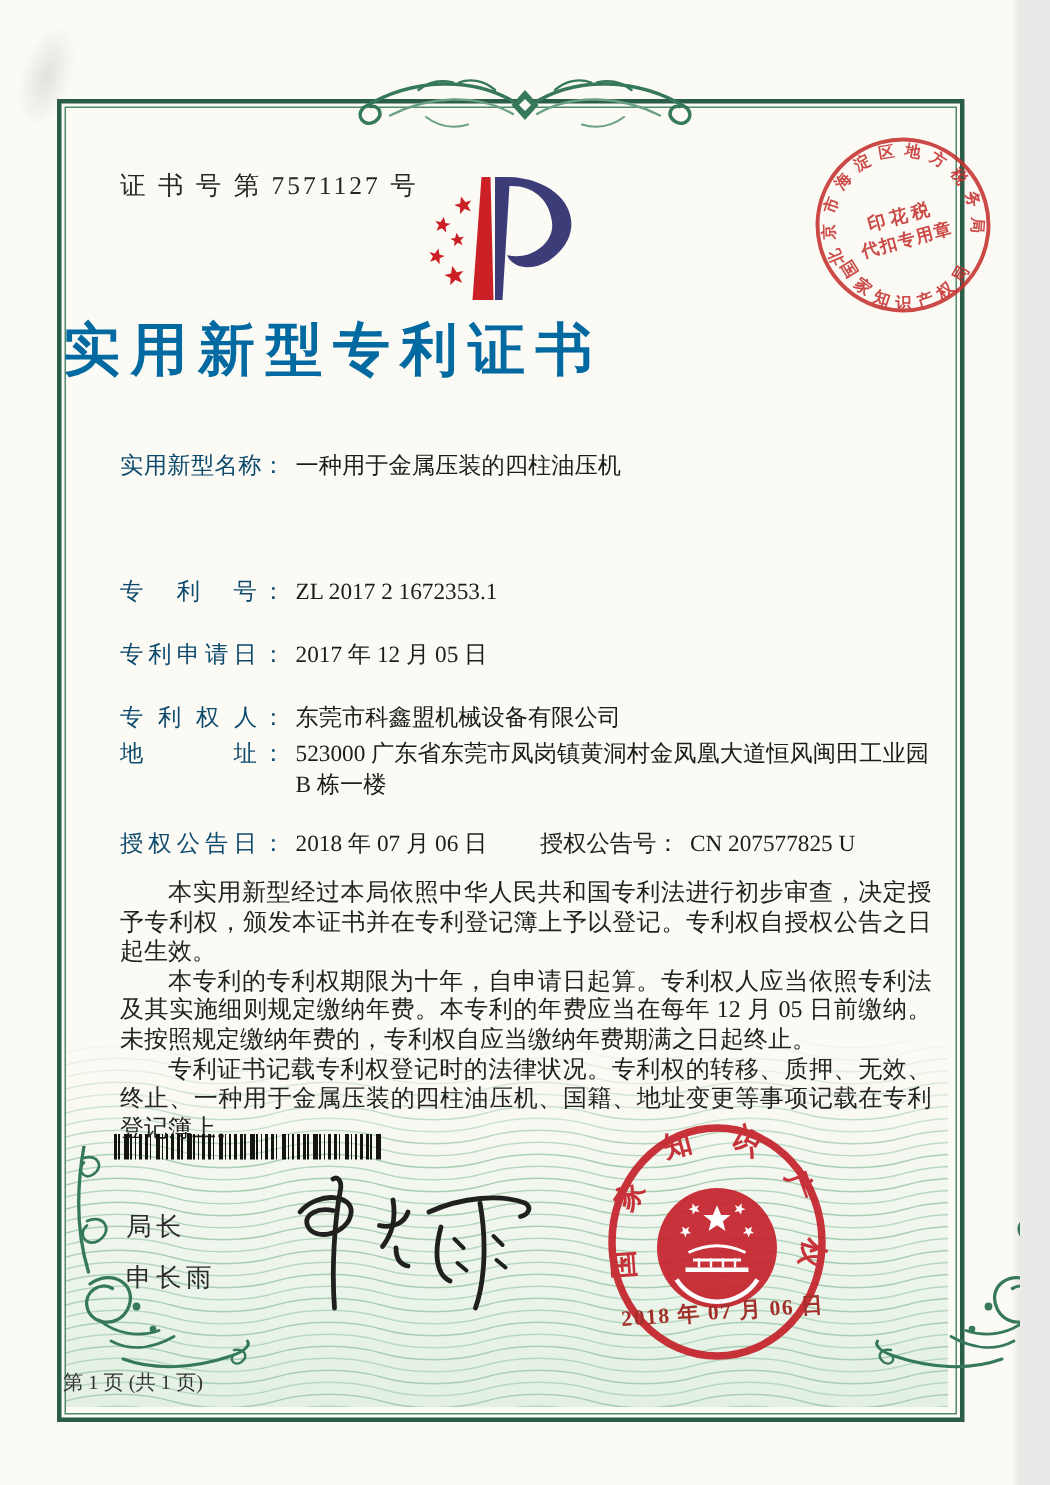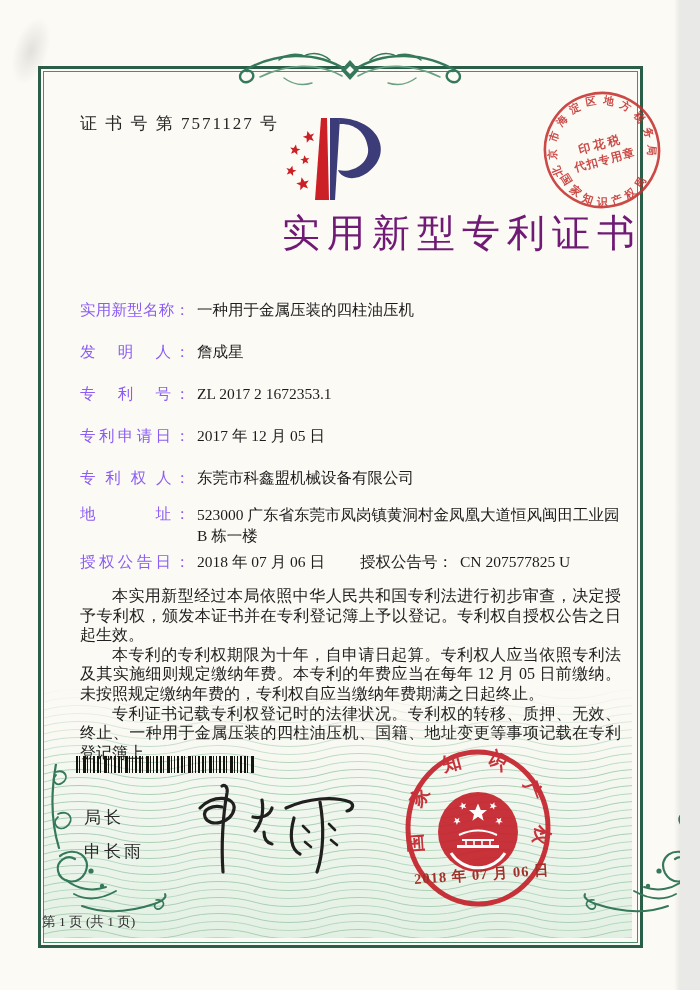--- a/index.html
+++ b/index.html
@@ -14,24 +14,24 @@
   .frame{position:absolute;left:38px;top:66px;width:599px;height:876px;border:3px solid #2a5e49;}
   .frame-inner{position:absolute;inset:2px;border:1px solid #4f8a6c;}
   .guilloche{position:absolute;left:44px;top:686px;}
   .top-ornament{position:absolute;left:232px;top:44px;}
   .corner-fl{position:absolute;top:764px;}
   .corner-fl.left{left:44px;}
   .corner-fl.right{left:556px;transform:scaleX(-1);}
   .cert-no{position:absolute;left:80px;top:112px;font-size:17px;letter-spacing:2px;color:#262626;}
   .logo{position:absolute;left:282px;top:110px;}
   .tax-stamp{position:absolute;left:540px;top:88px;opacity:.88;}
-  .title{position:absolute;left:42px;top:208px;width:600px;text-align:right;
-         font-size:38px;font-weight:normal;letter-spacing:7px;color:#701a75;}
+  .title{position:absolute;left:42px;top:208px;width:600px;text-align:left;
+         font-size:38px;font-weight:bold;letter-spacing:7px;color:#0369a1;}
   .field-row{position:absolute;left:80px;font-size:15.5px;white-space:nowrap;}
-  .flabel{display:inline-block;width:110px;text-align:justify;text-align-last:justify;color:#8b5cf6;}
+  .flabel{display:inline-block;width:110px;text-align:justify;text-align-last:justify;color:#0c4a6e;}
   .fvalue{margin-left:7px;color:#1c1c1c;}
   .fvalue.wrap{display:inline-block;white-space:normal;width:430px;vertical-align:top;line-height:21px;}
   .paras{position:absolute;left:80px;top:586px;width:541px;font-size:16px;line-height:19.6px;
          text-align:justify;color:#222;}
   .paras p{margin:0;text-indent:2em;}
   .barcode{position:absolute;left:76px;top:756px;width:178px;height:17px;
      background:repeating-linear-gradient(90deg,#15150f 0 2px,rgba(0,0,0,0) 2px 3px,#15150f 3px 4px,
      rgba(0,0,0,0) 4px 7px,#15150f 7px 10px,rgba(0,0,0,0) 10px 11px,#15150f 11px 12px,
      rgba(0,0,0,0) 12px 14px,#15150f 14px 15px,rgba(0,0,0,0) 15px 17px,#15150f 17px 19px,rgba(0,0,0,0) 19px 21px);}
   .director{position:absolute;left:84px;font-size:17px;letter-spacing:3px;color:#2a2a2a;
@@ -158,33 +158,30 @@
       <text x="62" y="60" text-anchor="middle" font-size="12" letter-spacing="3" font-weight="bold">印花税</text>
       <text x="62" y="76" text-anchor="middle" font-size="11.5" letter-spacing="1" font-weight="bold">代扣专用章</text>
     </g>
   </svg>
 
   <div class="title">实用新型专利证书</div>
 
   <div class="field-row" style="top:300px">
     <span class="flabel">实用新型名称：</span><span class="fvalue">一种用于金属压装的四柱油压机</span>
   </div>
-  <div class="field-row" style="top:342px">
-    <span class="flabel">发　明　人：</span><span class="fvalue">詹成星</span>
-  </div>
   <div class="field-row" style="top:384px">
     <span class="flabel">专　利　号：</span><span class="fvalue">ZL 2017 2 1672353.1</span>
   </div>
   <div class="field-row" style="top:426px">
     <span class="flabel">专利申请日：</span><span class="fvalue">2017 年 12 月 05 日</span>
   </div>
   <div class="field-row" style="top:468px">
     <span class="flabel">专 利 权 人：</span><span class="fvalue">东莞市科鑫盟机械设备有限公司</span>
   </div>
-  <div class="field-row" style="top:504px">
+  <div class="field-row" style="top:492px">
     <span class="flabel" style="vertical-align:top">地　　　址：</span><span class="fvalue wrap">523000 广东省东莞市凤岗镇黄洞村金凤凰大道恒风闽田工业园 B 栋一楼</span>
   </div>
   <div class="field-row" style="top:552px;width:541px">
     <span class="flabel">授权公告日：</span><span class="fvalue">2018 年 07 月 06 日</span>
     <span style="position:absolute;left:280px">
       <span>授权公告号：</span><span class="fvalue">CN 207577825 U</span>
     </span>
   </div>
 
   <div class="paras">

